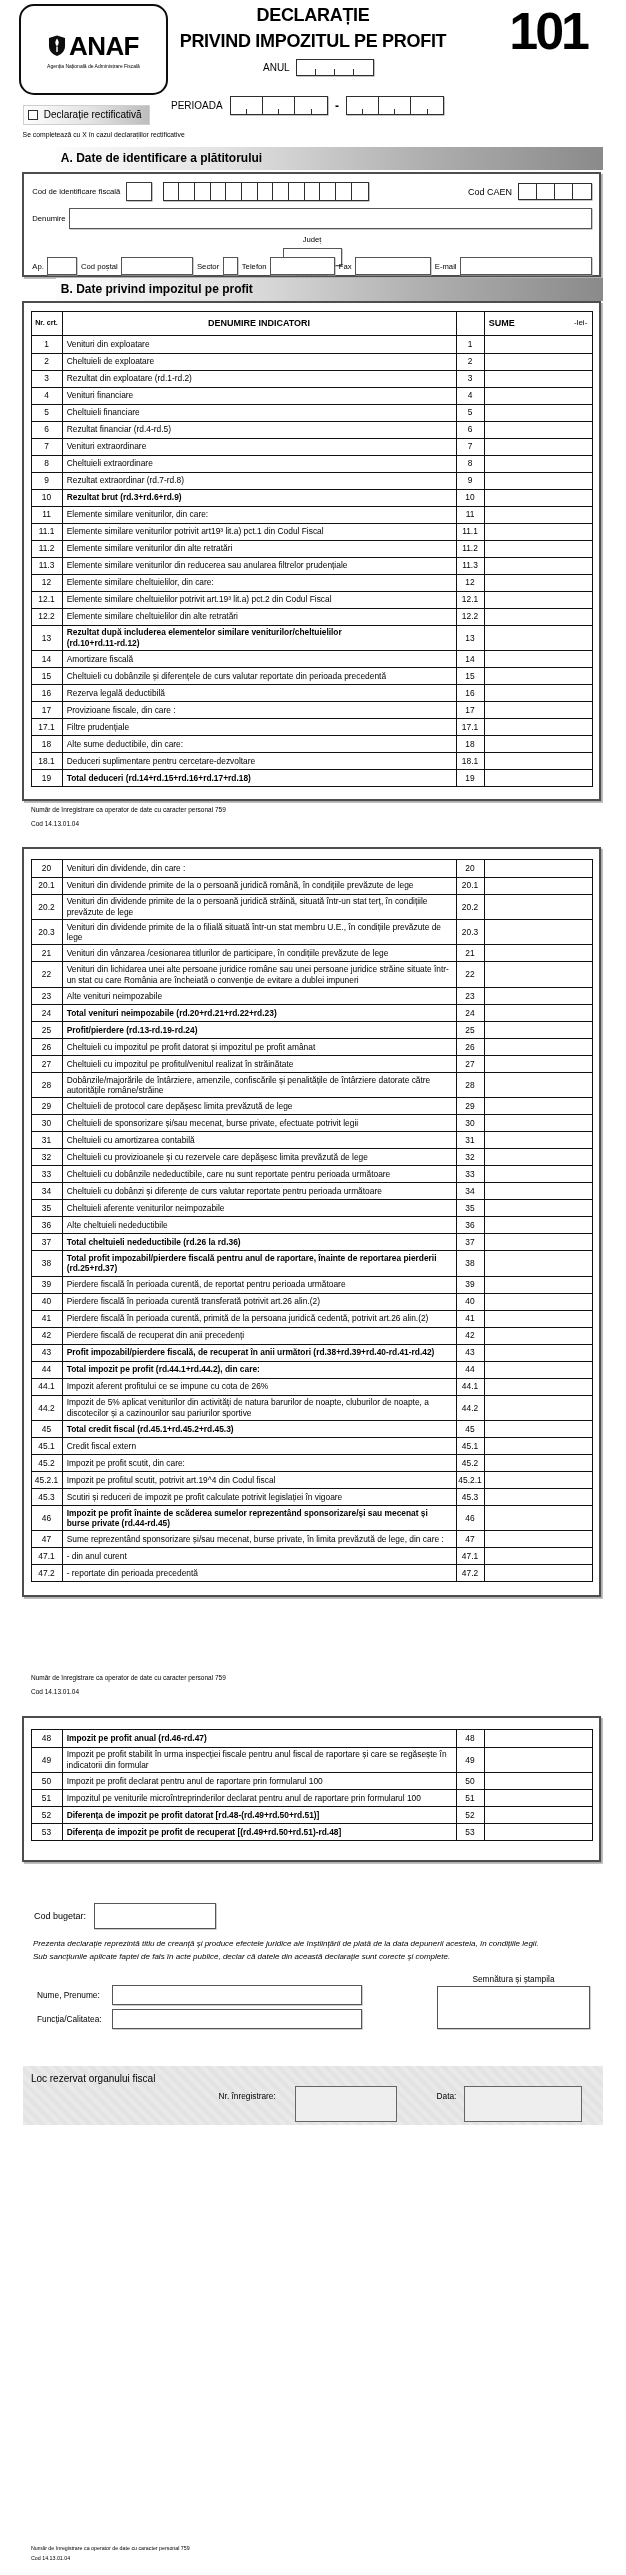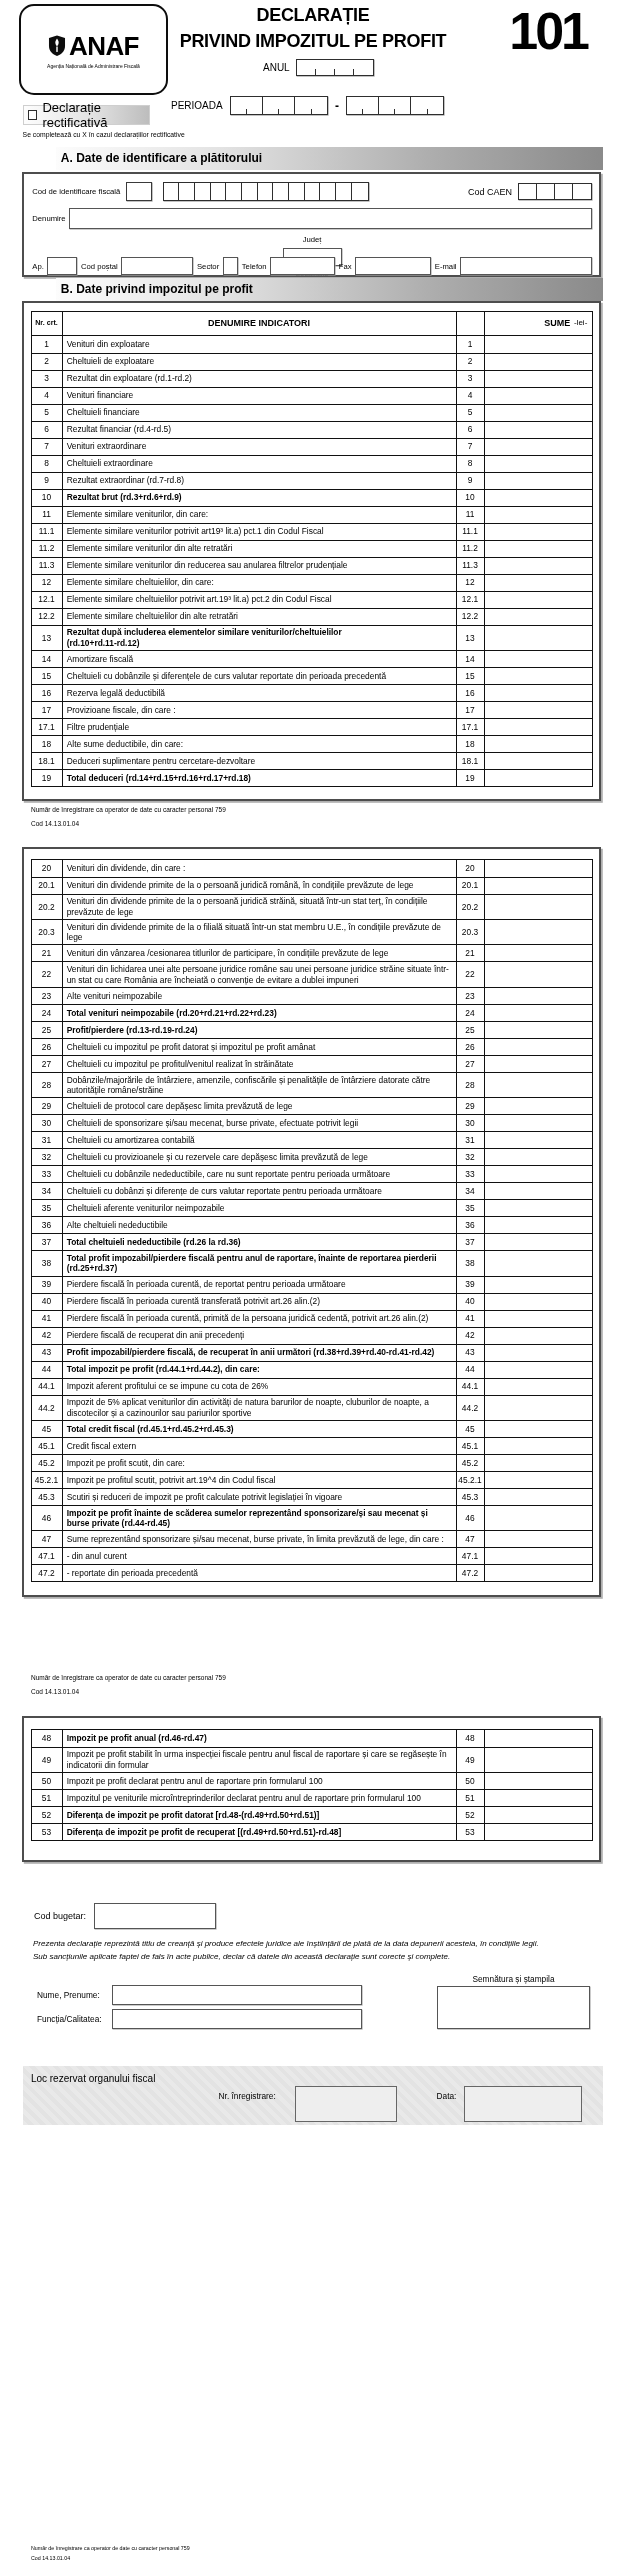--- a/index.html
+++ b/index.html
@@ -39,21 +39,21 @@
   .comb.cif .comb-cell { width: 15.7px; border-right: 1px solid #2e2e2e; }
   .comb.cif .comb-cell:last-child { border-right: none; }
   .comb.caen { height: 17px; border-width: 1.5px; }
   .comb.caen .comb-cell { width: 18px; border-right: 1px solid #2e2e2e; }
   .comb.caen .comb-cell:last-child { border-right: none; }
 
   .rect-box { position: absolute; left: 22.6px; top: 105px; width: 127px; height: 19.6px;
               background: linear-gradient(90deg, #fdfdfd 0%, #e2e2e2 55%, #bdbdbd 100%);
               display: flex; align-items: center; gap: 5.3px; padding-left: 4.8px; border: 0.6px solid #cfcfcf; }
   .checkbox { width: 10px; height: 10px; border: 1.2px solid #2e2e2e; background: #fff; }
-  .rect-label { font-size: 13px; }
+  .rect-label { font-size: 10px; }
   .rect-note { position: absolute; left: 22.6px; top: 131px; font-size: 6.8px; }
 
   
   .gradbar { position: absolute; left: 56px; width: 547px; height: 22.6px;
              background: linear-gradient(90deg, #fcfcfc 0%, #e3e3e3 30%, #aeaeae 68%, #8a8a8a 100%);
              display: flex; align-items: center; }
   .gradbar span { font-size: 12px; font-weight: bold; padding-left: 4.8px; }
   .bar-a { top: 147px; }
   .bar-b { top: 278px; }
 
@@ -83,21 +83,21 @@
   [data-table] > .trow:first-child { border-top: none; }
   .thead + [data-table] > .trow:first-child { border-top: none; }
   .cell { padding: 1.8px 4.2px; display: flex; align-items: center; font-size: 8.4px; line-height: 10.4px; }
   .cell.nr { width: 31px; justify-content: center; border-right: 0.8px solid #111; text-align: center; padding: 1.8px 1.2px; }
   .cell.desc { width: 394px; border-right: 0.8px solid #111; white-space: pre-line; }
   .cell.rd { width: 28px; justify-content: center; border-right: 0.8px solid #111; padding: 1.8px 1.2px; }
   .cell.sum { flex: 1; background: #fff; }
   .trow.bold .cell.desc { font-weight: bold; }
   .hnr { font-size: 7.1px; font-weight: bold; }
   .hdesc { justify-content: center; font-size: 9px; font-weight: bold; }
-  .hsum { justify-content: flex-end; font-size: 9px; gap: 3.6px; }
+  .hsum { justify-content: space-between; font-size: 9px; gap: 3.6px; }
   .hsum b { font-weight: bold; }
   .hsum .unit { font-weight: normal; font-size: 8px; }
 
   
   .opnote { position: absolute; left: 31px; font-size: 6.5px; line-height: 13.7px; }
   .opnote.n1 { top: 803px; }
   .opnote.n2 { top: 1671px; }
   .opnote.bottom { top: 2544px; font-size: 5.3px; line-height: 9.5px; }
 
   

